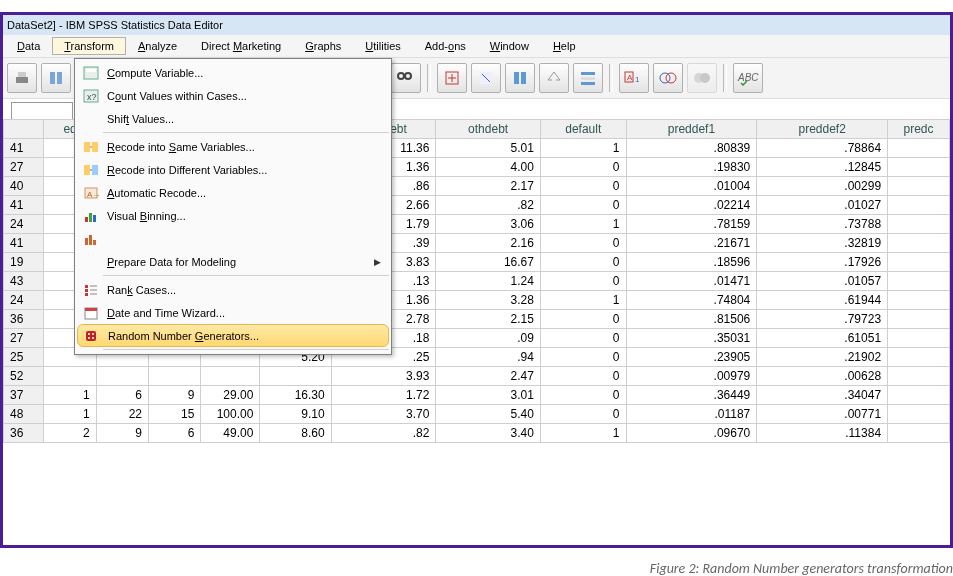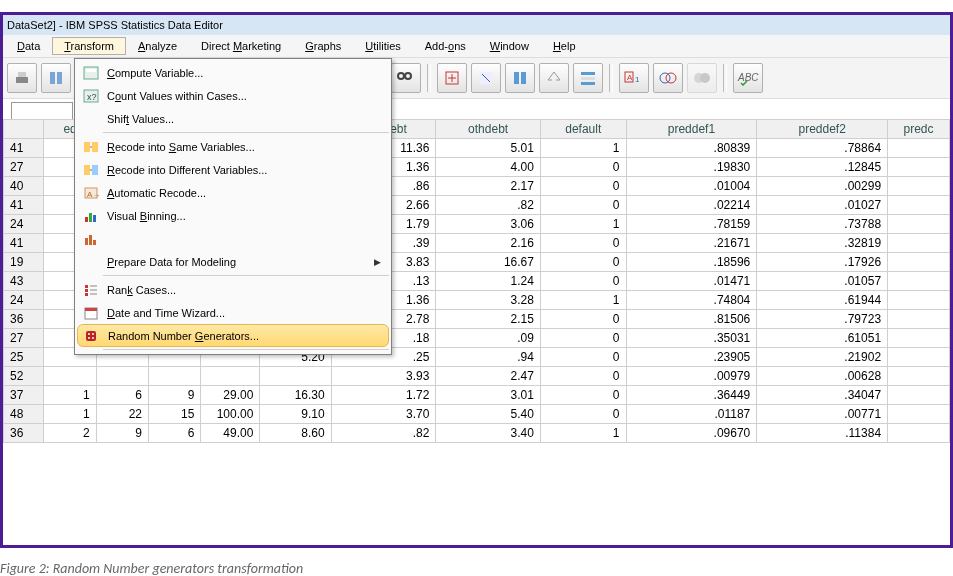--- a/index.html
+++ b/index.html
@@ -35,21 +35,21 @@
 .dropdown .mi{display:flex;align-items:center;height:23px;padding:0 8px 0 4px;cursor:default}
 .dropdown .mi.sel{background:linear-gradient(#ffe9a6,#ffd873);border:1px solid #e6b84e;border-radius:6px;height:21px}
 .dropdown .mi.disabled{color:#999}
 .dropdown .mi .icon{width:20px;height:16px;margin-right:6px;flex:0 0 20px;display:flex;align-items:center;justify-content:center}
 .dropdown .mi .lbl{flex:1}
 .dropdown .mi .lbl u{text-decoration:underline}
 .dropdown .mi .arrow{font-size:9px;color:#333}
 .dropdown .mi .accel{color:#666;font-size:11px}
 .dropdown .msep{height:1px;background:#cfcfcf;margin:2px 0 2px 26px}
 
-.caption{text-align:left;font-style:italic;color:#666;font-size:14px;margin-top:12px;font-family:Calibri,Arial,sans-serif}
+.caption{text-align:right;font-style:italic;color:#666;font-size:14px;margin-top:12px;font-family:Calibri,Arial,sans-serif}
 
 svg.ic{display:block}
 </style>
 </head>
 <body>
 <div class="figure-wrap">
 
 <div class="frame">
   <div class="titlebar">DataSet2] - IBM SPSS Statistics Data Editor</div>
 

